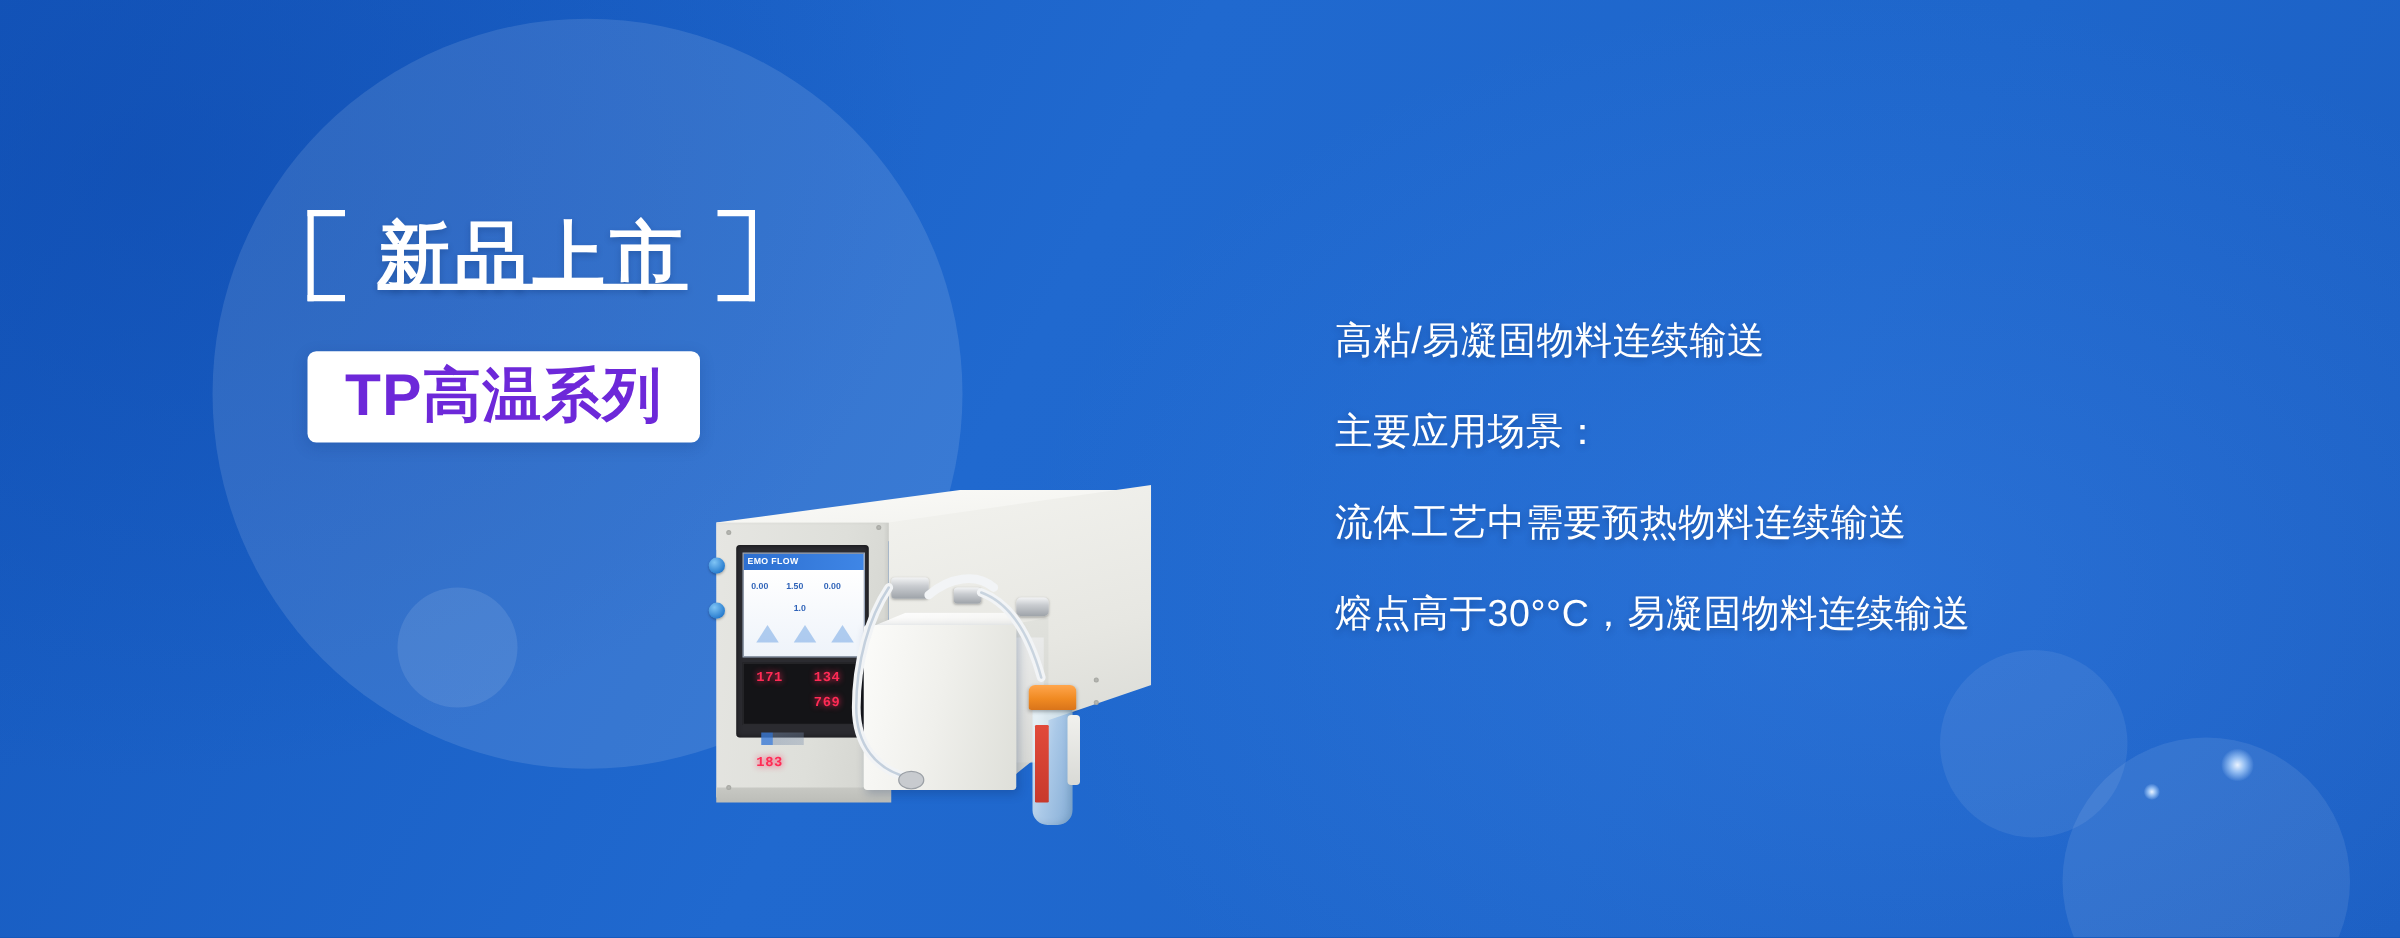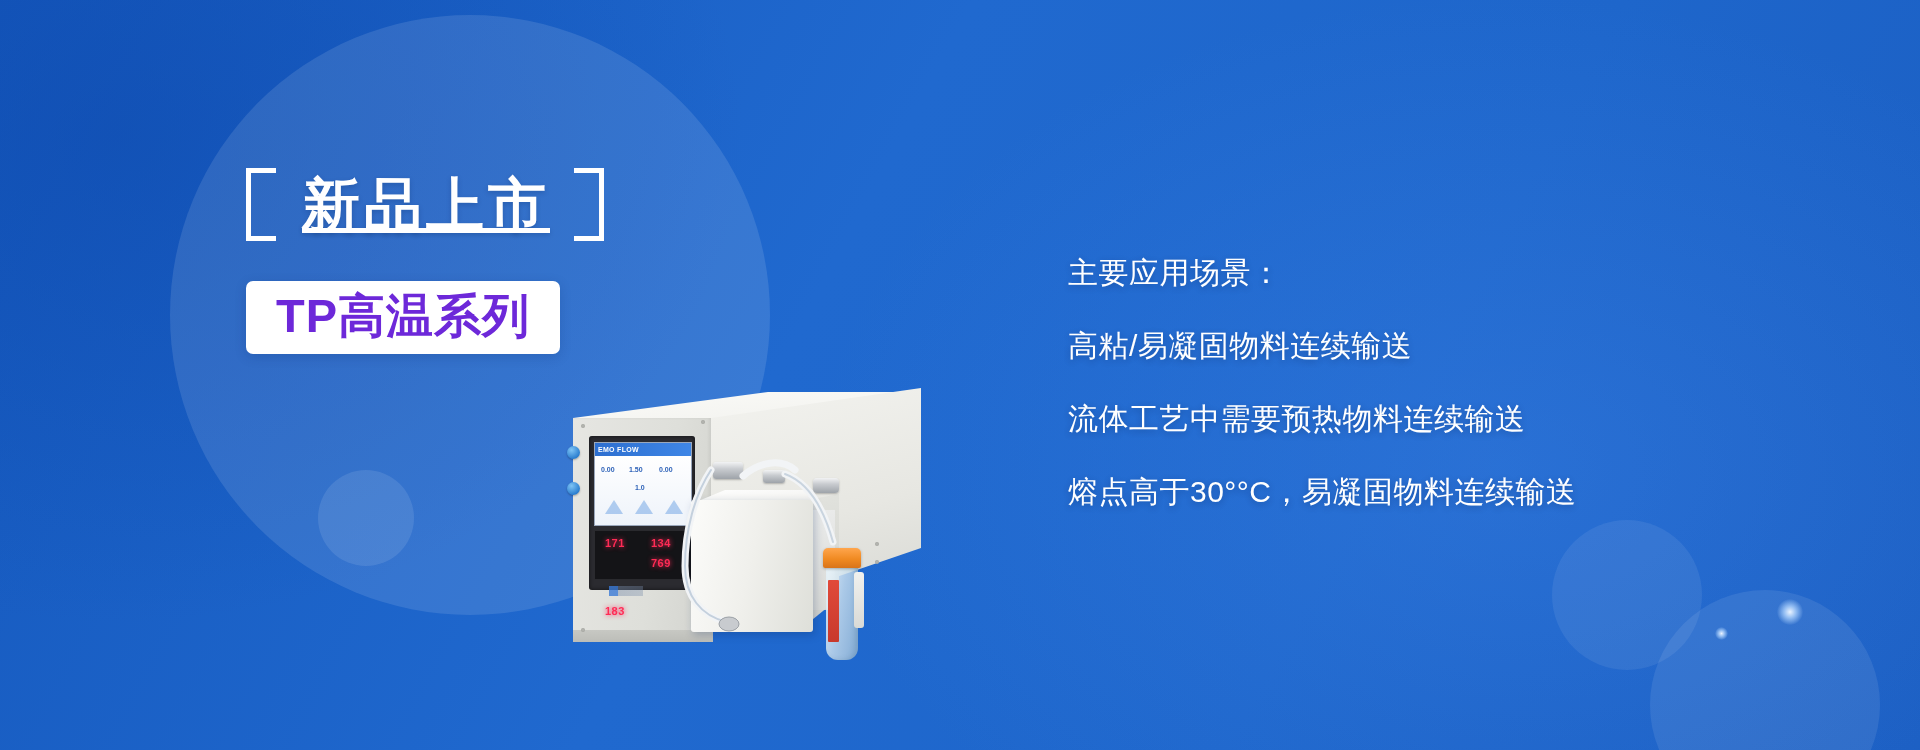--- a/index.html
+++ b/index.html
@@ -176,21 +176,21 @@
     position:absolute;width:0;height:0;
     border-left:9px solid transparent;border-right:9px solid transparent;
     border-bottom:14px solid rgba(90,150,225,.45);
   }
   .led-panel{
     left:49px;top:140px;width:96px;height:48px;
     background:#141417;border:1px solid #2a2a2e;
   }
   .led{
     position:absolute;color:#ff2b55;font-size:11px;font-weight:bold;
-    font-family:Liberation Sans, sans-serif;
+    font-family:Liberation Mono, monospace;
     text-shadow:0 0 5px rgba(255,40,90,.95);
     letter-spacing:.5px;
   }
   .logo-mark{
     left:64px;top:196px;width:34px;height:10px;
     background:linear-gradient(90deg,#3a7ad6 0%,#3a7ad6 26%,rgba(120,140,170,.55) 28%,rgba(120,140,170,.45) 100%);
     opacity:.8;
   }
   .knob{
     width:13px;height:13px;border-radius:50%;
@@ -384,19 +384,19 @@
     </div>
 
     <div style="display:block;">
       <div class="badge">
         <div class="badge-text">TP高温系列</div>
       </div>
     </div>
   </div>
 
   <div class="right-block">
+    <div class="line">高粘/易凝固物料连续输送</div>
     <div class="line">主要应用场景：</div>
-    <div class="line">高粘/易凝固物料连续输送</div>
     <div class="line">流体工艺中需要预热物料连续输送</div>
     <div class="line">熔点高于30°°C，易凝固物料连续输送</div>
   </div>
 
 </div>
 
 </body></html>

